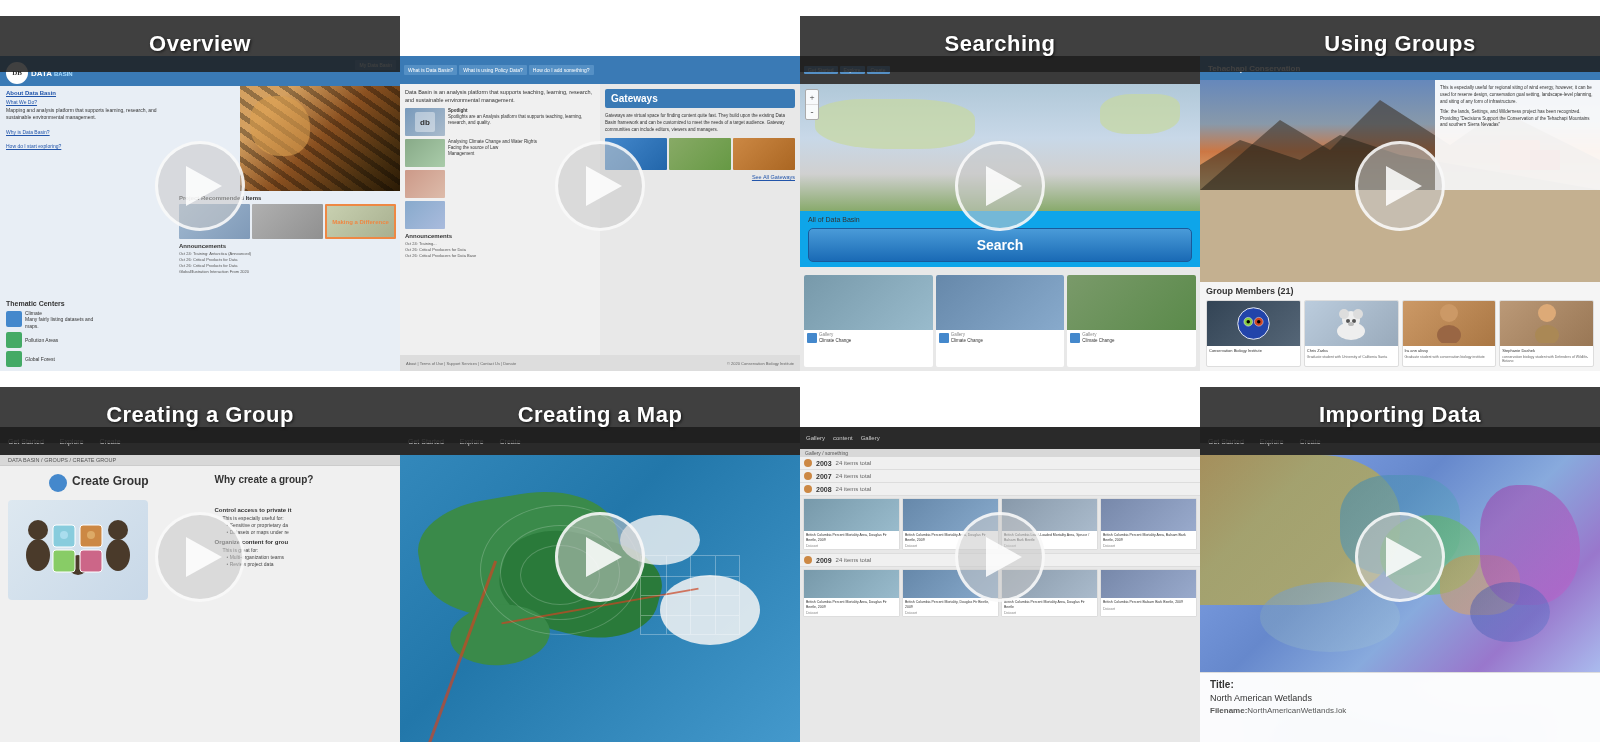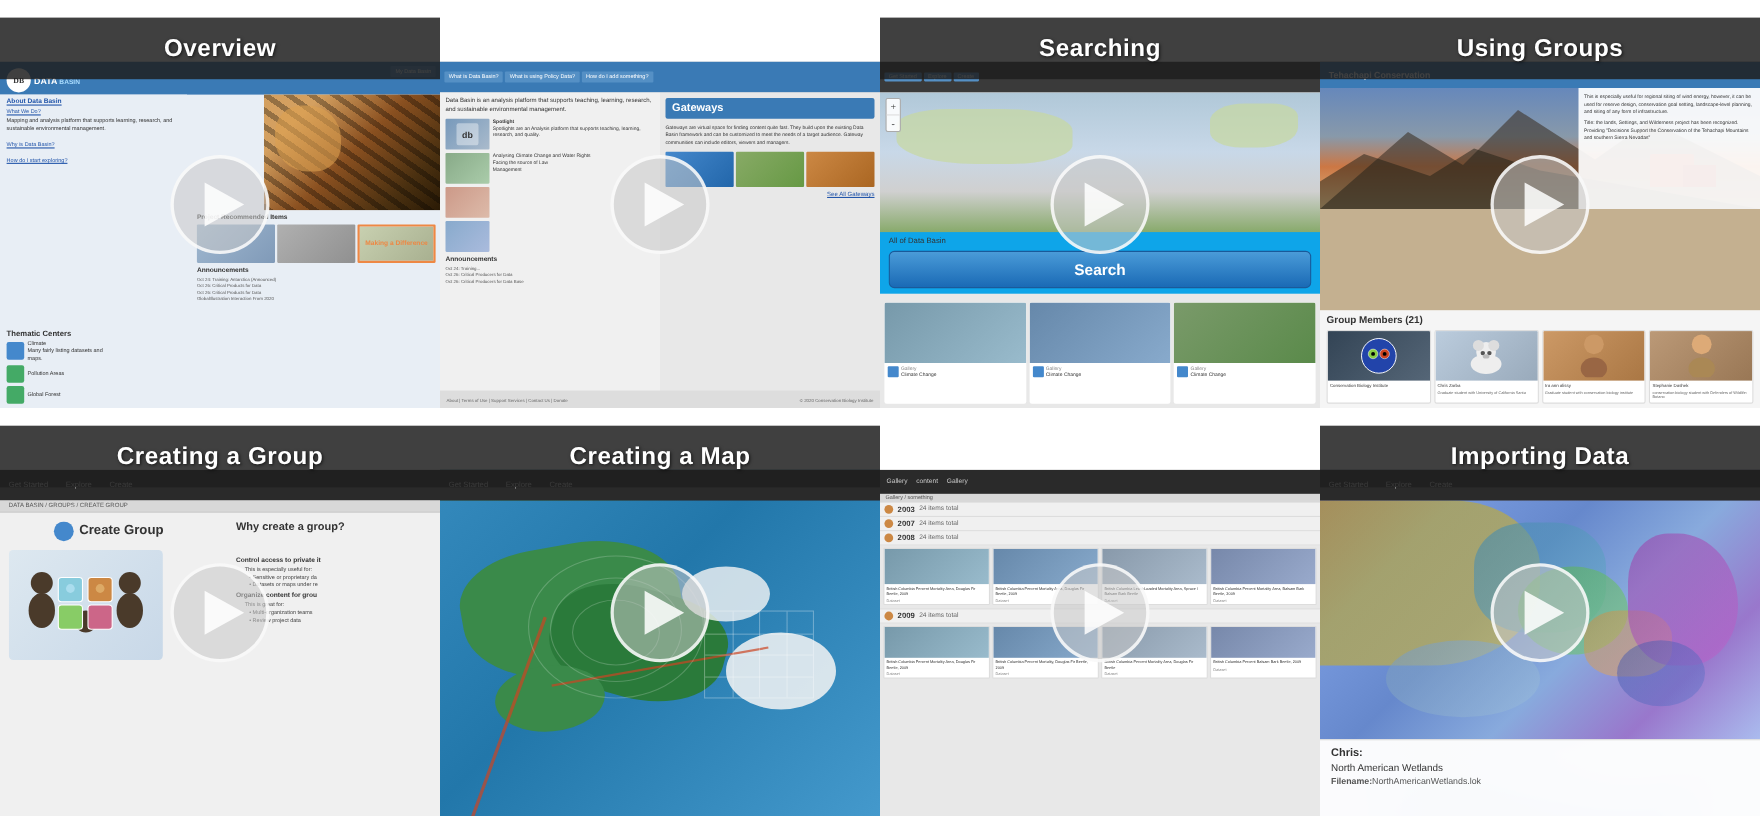--- a/index.html
+++ b/index.html
@@ -672,21 +672,21 @@
           <div style="position:absolute;top:60px;left:180px;width:100px;height:80px;background:linear-gradient(135deg,#55aa55,#77cc77);border-radius:50%;opacity:0.6;"></div>
           <div style="position:absolute;top:100px;left:240px;width:80px;height:60px;background:linear-gradient(135deg,#cc8844,#eebb66);border-radius:40%;opacity:0.5;"></div>
           <div style="position:absolute;bottom:20px;left:60px;width:140px;height:70px;background:linear-gradient(135deg,#7799bb,#99bbdd);border-radius:50%;opacity:0.6;"></div>
 
           <div style="position:absolute;top:30px;right:20px;width:100px;height:120px;background:linear-gradient(135deg,#9944aa,#bb66cc);border-radius:40% 60% 50% 45%;opacity:0.6;"></div>
           <div style="position:absolute;bottom:30px;right:50px;width:80px;height:60px;background:linear-gradient(135deg,#4455aa,#6677cc);border-radius:50%;opacity:0.5;"></div>
         </div>
       </div>
 
       <div style="position:absolute;bottom:0;left:0;right:0;height:70px;background:rgba(255,255,255,0.97);padding:6px 10px;border-top:1px solid #ddd;">
-        <div style="font-size:10px;font-weight:bold;font-family:Arial,sans-serif;color:#333;margin-bottom:3px;">Chris:</div>
+        <div style="font-size:10px;font-weight:bold;font-family:Arial,sans-serif;color:#333;margin-bottom:3px;">Title:</div>
         <div style="font-size:9px;font-family:Arial,sans-serif;color:#333;margin-bottom:3px;">North American Wetlands</div>
         <div style="font-size:8px;font-family:Arial,sans-serif;color:#555;"><span style="font-weight:bold;">Filename:</span><span>NorthAmericanWetlands.lok</span></div>
       </div>
     </div>
   </div>
 
   <div class="card-title-bar">
     <span class="card-title">Importing Data</span>
   </div>
 

